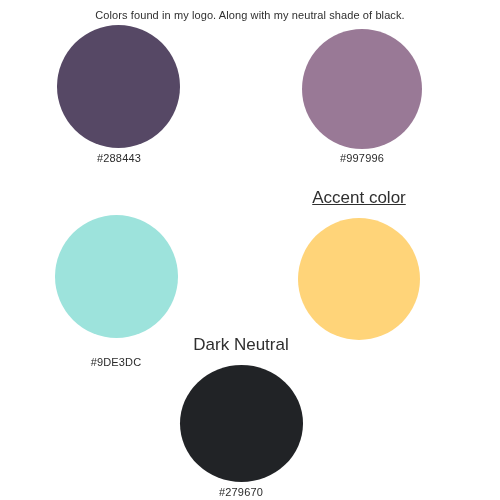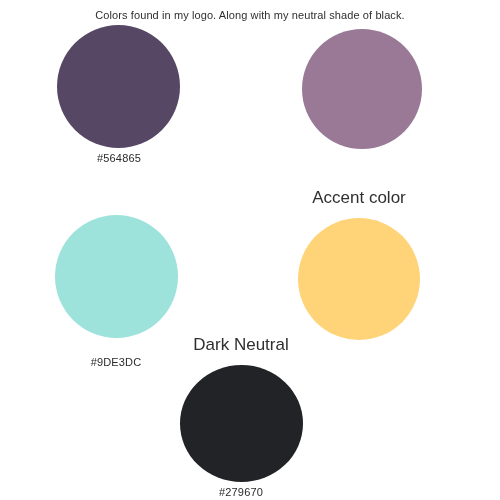--- a/index.html
+++ b/index.html
@@ -79,46 +79,47 @@
   #swatch-logo-light .disc { left: 40px; top: 9px;  width: 120px; height: 120px; }
   #swatch-logo-light .hex  { top: 132px; }
 
   
   #swatch-complimentary { left: 36px;  top: 188px; width: 200px; height: 170px; }
   #swatch-complimentary .group-label { top: 0px; }
   #swatch-complimentary .disc { left: 19px; top: 27px; width: 123px; height: 123px; }
   #swatch-complimentary .hex  { left: -20px; top: 168px; }
 
   #swatch-accent { left: 259px; top: 188px; width: 200px; height: 170px; }
-  #swatch-accent .group-label { top: 0px; }
+  #swatch-accent .group-label { top: 0px; text-decoration: underline; }
   #swatch-accent .disc { left: 39px; top: 30px; width: 122px; height: 122px; }
   #swatch-accent .hex  { left: 0px; top: 155px; }
 
   
   #swatch-dark-neutral { left: 141px; top: 335px; width: 200px; height: 165px; }
   #swatch-dark-neutral .group-label { top: 0px; }
   #swatch-dark-neutral .disc { left: 39px; top: 30px; width: 123px; height: 117px; }
   #swatch-dark-neutral .hex  { top: 151px; }
 </style>
 </head>
 <body style="background: rgb(255, 255, 255);">
 
 <div class="canvas">
 
   <div class="title">Colors found in my logo. Along with my neutral shade of black.</div>
 
   <div class="swatch" id="swatch-logo-dark">
 
     <div class="disc" style="background: rgb(86, 72, 101);"></div>
-    <div class="hex">#564865</div>
+    <div class="hex">#288443</div>
   </div>
 
   <div class="swatch" id="swatch-logo-light">
 
     <div class="disc" style="background: rgb(153, 121, 150);"></div>
+    <div class="hex">#997996</div>
   </div>
 
   <div class="swatch" id="swatch-complimentary">
     <div class="disc" style="background: rgb(157, 227, 220);"></div>
     <div class="hex">#9DE3DC</div>
   </div>
 
   <div class="swatch" id="swatch-accent">
     <div class="group-label">Accent color</div>
     <div class="disc" style="background: rgb(255, 212, 121);"></div>

